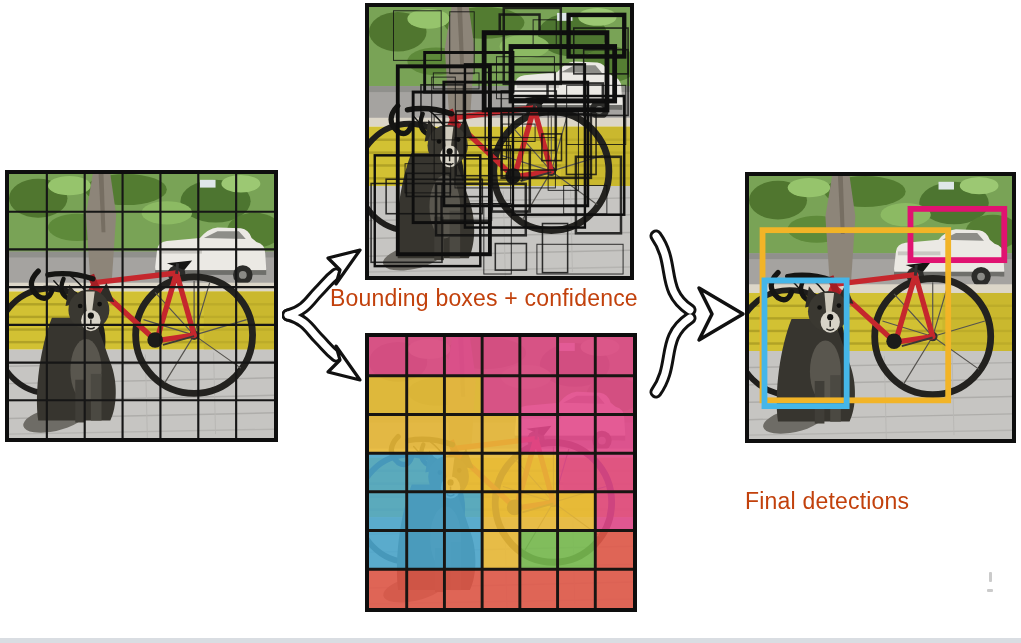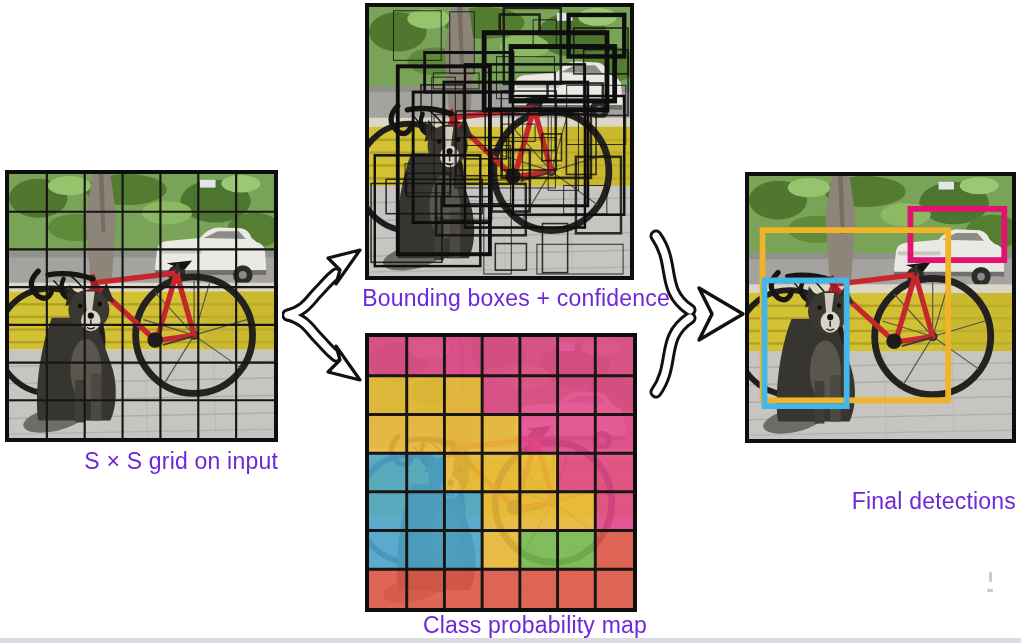--- a/index.html
+++ b/index.html
@@ -1,20 +1,20 @@
 <!DOCTYPE html>
 <html><head>
 <meta charset="utf-8">
 <style>
   html,body{margin:0;padding:0;background:#ffffff;}
   .canvas{position:relative;width:1021px;height:643px;background:#ffffff;overflow:hidden;
           font-family:"Liberation Sans",sans-serif;}
   .panel{position:absolute;border:4px solid #0e0e0e;box-sizing:border-box;background:#fff;}
   .panel svg{display:block;width:100%;height:100%;}
-  .caption{position:absolute;text-align:right;font-size:23px;color:#6d28d9;letter-spacing:.2px;
+  .caption{position:absolute;text-align:left;font-size:23px;color:#c2410c;letter-spacing:.2px;
            white-space:nowrap;}
   .arrow{position:absolute;}
   .bottom-strip{position:absolute;left:0;top:638px;width:1021px;height:5px;background:#d9dde2;}
   .scroll-dash{position:absolute;background:#cbcbcb;border-radius:1px;}
 </style>
 </head>
 <body>
 
 <svg width="0" height="0" style="position:absolute" aria-hidden="true">
   <defs>
@@ -129,21 +129,20 @@
           <line x1="233.14285714285714" y1="0" x2="233.14285714285714" y2="272" stroke="#161616" stroke-width="2.2"></line>
           <line x1="0" y1="38.857142857142854" x2="272" y2="38.857142857142854" stroke="#161616" stroke-width="2.2"></line>
           <line x1="0" y1="77.71428571428571" x2="272" y2="77.71428571428571" stroke="#161616" stroke-width="2.2"></line>
           <line x1="0" y1="116.57142857142857" x2="272" y2="116.57142857142857" stroke="#161616" stroke-width="2.2"></line>
           <line x1="0" y1="155.42857142857142" x2="272" y2="155.42857142857142" stroke="#161616" stroke-width="2.2"></line>
           <line x1="0" y1="194.28571428571428" x2="272" y2="194.28571428571428" stroke="#161616" stroke-width="2.2"></line>
           <line x1="0" y1="233.14285714285714" x2="272" y2="233.14285714285714" stroke="#161616" stroke-width="2.2"></line>
         </g>
     </svg>
   </div>
-  <div class="caption" style="left:5px;top:448px;width:273px;">S × S grid on input</div>
 
   <svg class="arrow" style="left:282px;top:230px;" width="100" height="170" viewBox="0 0 100 170">
     <g fill="none" stroke="#111111" stroke-width="13" stroke-linecap="round">
       <path d="M6,85 C24,80 28,70 36,62 C44,54 46,50 54,44"></path>
       <path d="M6,85 C24,90 28,100 36,108 C44,116 46,120 54,126"></path>
     </g>
     <g fill="none" stroke="#ffffff" stroke-width="7" stroke-linecap="round">
       <path d="M6,85 C24,80 28,70 36,62 C44,54 46,50 54,44"></path>
       <path d="M6,85 C24,90 28,100 36,108 C44,116 46,120 54,126"></path>
     </g>
@@ -271,21 +270,20 @@
           <line x1="0" y1="116.57142857142856" x2="272" y2="116.57142857142856" stroke="#181512" stroke-width="3"></line>
           <line x1="155.42857142857142" y1="0" x2="155.42857142857142" y2="272" stroke="#181512" stroke-width="3"></line>
           <line x1="0" y1="155.42857142857142" x2="272" y2="155.42857142857142" stroke="#181512" stroke-width="3"></line>
           <line x1="194.28571428571428" y1="0" x2="194.28571428571428" y2="272" stroke="#181512" stroke-width="3"></line>
           <line x1="0" y1="194.28571428571428" x2="272" y2="194.28571428571428" stroke="#181512" stroke-width="3"></line>
           <line x1="233.1428571428571" y1="0" x2="233.1428571428571" y2="272" stroke="#181512" stroke-width="3"></line>
           <line x1="0" y1="233.1428571428571" x2="272" y2="233.1428571428571" stroke="#181512" stroke-width="3"></line>
         </g>
     </svg>
   </div>
-  <div class="caption" style="left:355px;top:612px;width:292px;">Class probability map</div>
 
   <svg class="arrow" style="left:642px;top:228px;" width="108" height="172" viewBox="0 0 108 172">
     <g fill="none" stroke="#111111" stroke-width="13" stroke-linecap="round">
       <path d="M14,8 C34,36 18,62 48,82"></path>
       <path d="M14,164 C34,136 18,110 48,90"></path>
     </g>
     <g fill="none" stroke="#ffffff" stroke-width="7" stroke-linecap="round">
       <path d="M14,8 C34,36 18,62 48,82"></path>
       <path d="M14,164 C34,136 18,110 48,90"></path>
     </g>

